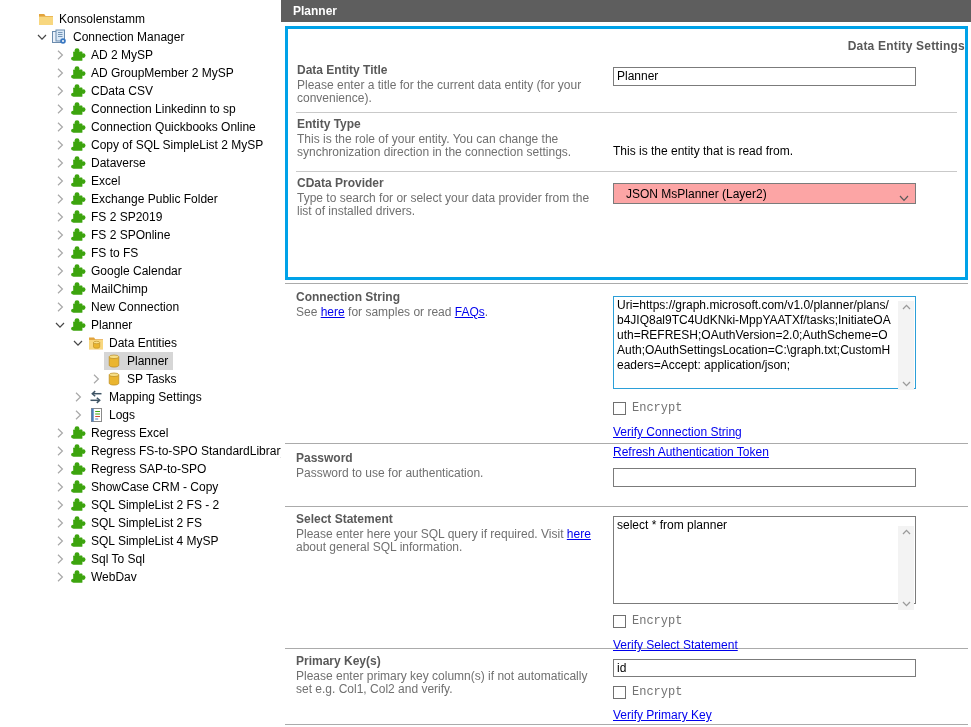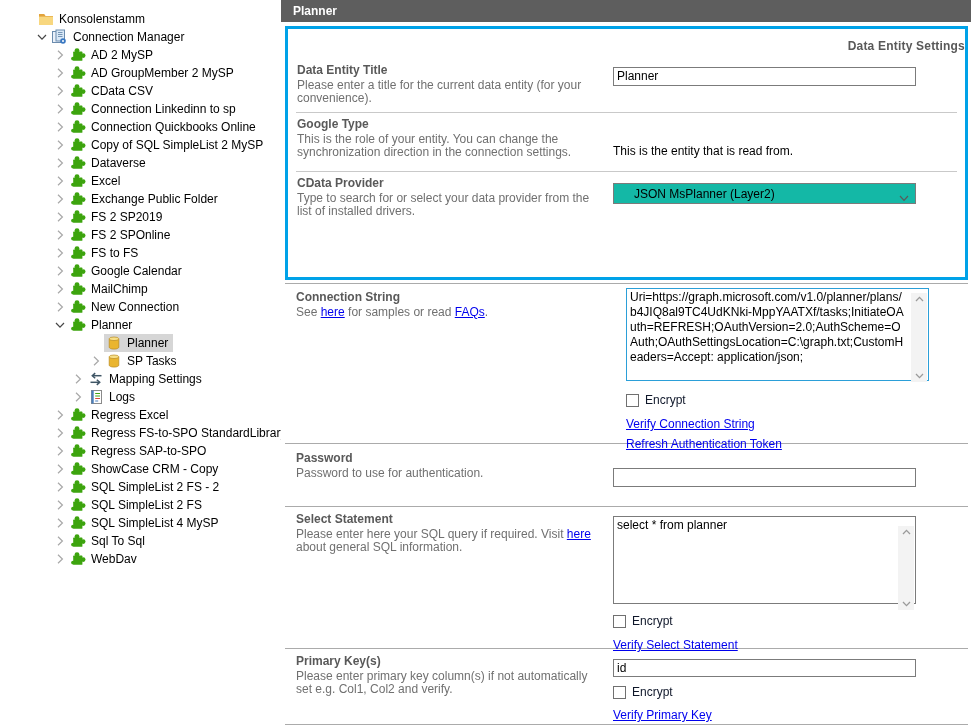--- a/index.html
+++ b/index.html
@@ -42,40 +42,40 @@
   .fdesc{font-size:12px;color:#707070;width:302px;line-height:13px;margin-top:2px;}
   .rcol-bb{position:absolute;left:316px;width:303px;}
   .rcol{position:absolute;left:332px;width:303px;}
 
   .tinput{width:303px;height:19px;border:1px solid #7b7b7b;box-sizing:border-box;
           font-family:"Liberation Sans",sans-serif;font-size:12px;padding:1px 3px;
           color:#000;background:#fff;outline:none;}
   .static-value{font-size:12px;color:#000;}
 
   .dropdown{width:303px;height:21px;border:1px solid #7b7b7b;box-sizing:border-box;
-            display:flex;align-items:center;background:#14b8a6;font-size:12px;color:#000;
-            padding-left:20px;position:relative;}
+            display:flex;align-items:center;background:#fca5a5;font-size:12px;color:#000;
+            padding-left:12px;position:relative;}
   .dropdown .dd-chev{position:absolute;right:6px;top:7px;}
 
   .divider{border-top:1px solid #ababab;margin:0 3px 0 4px;height:0;}
   .section{position:relative;box-sizing:border-box;padding:6px 0 0 15px;}
   .sec-conn{height:159px;}
   .sec-pass{height:62px;padding-top:7px;}
   .sec-select{height:141px;padding-top:5px;}
   .sec-pk{height:75px;padding-top:5px;}
 
   .fake-textarea{position:relative;width:303px;box-sizing:border-box;background:#fff;
                  border:1px solid #7b7b7b;font-size:12px;line-height:15px;color:#000;
                  padding:1px 20px 1px 3px;white-space:pre-wrap;overflow:hidden;}
   .ta-conn{height:93px;border-color:#2b9fd8;word-break:break-all;}
   .ta-select{height:88px;}
   .scrollcol{position:absolute;top:1px;right:1px;bottom:1px;width:16px;background:#f3f3f3;
              display:flex;flex-direction:column;justify-content:space-between;
              align-items:center;padding:3px 0;box-sizing:border-box;}
-  .encrypt-row{display:flex;align-items:flex-end;margin-top:12px;font-size:12px;color:#0f172a;}
+  .encrypt-row{display:flex;align-items:flex-end;margin-top:12px;font-size:12px;color:#737373;font-family:Liberation Mono, monospace;}
   .checkbox{width:13px;height:13px;border:1px solid #707070;background:#fff;
             box-sizing:border-box;margin-right:6px;flex:0 0 13px;}
   .link{color:#0000ee;text-decoration:underline;font-size:12px;cursor:pointer;}
   .link-row{margin-top:7px;line-height:14px;}
 </style>
 </head>
 <body>
 
 <div class="app">
 
@@ -423,20 +423,40 @@
                 <rect x="3.2" y="4.6" width="9.2" height="9.2" rx="0.6"></rect>
                 <circle cx="7" cy="3.6" r="2.4"></circle>
                 <circle cx="13.2" cy="8.6" r="2.3"></circle>
                 <circle cx="3" cy="11.6" r="1.9"></circle>
               </g>
             </svg>
           </span>
           <span class="tlabel">Planner</span>
         </span>
       </div>
+      <div class="tree-row lvl3">
+        <span class="chev">
+          <svg width="16" height="16" viewBox="0 0 16 16" fill="none" stroke="#464646" stroke-width="1.2">
+            <path d="M4 6 L8 10.2 L12 6"></path>
+          </svg>
+        </span>
+        <span class="trow-inner">
+          <span class="ticon">
+            <svg width="16" height="16" viewBox="0 0 16 16">
+              <path d="M1 2.5h5l1.3 1.8H15v10H1z" fill="#e2a33c"></path>
+              <path d="M1 4.9h14v9.4H1z" fill="#f8d77f"></path>
+              <g>
+                <path d="M5.5 7.5v4.4c0 .8 1.4 1.3 3.1 1.3s3.1-.5 3.1-1.3V7.5" fill="#eab52f" stroke="#b98a1e" stroke-width=".6"></path>
+                <ellipse cx="8.6" cy="7.5" rx="3.1" ry="1.2" fill="#f7df87" stroke="#b98a1e" stroke-width=".6"></ellipse>
+              </g>
+            </svg>
+          </span>
+          <span class="tlabel">Data Entities</span>
+        </span>
+      </div>
       <div class="tree-row lvl4">
         <span class="chev"></span>
         <span class="trow-inner selected">
           <span class="ticon">
             <svg width="16" height="16" viewBox="0 0 16 16">
               <path d="M3.2 3.8v8.4c0 1.1 2.1 1.9 4.8 1.9s4.8-.8 4.8-1.9V3.8" fill="#eab52f" stroke="#b98a1e" stroke-width=".7"></path>
               <ellipse cx="8" cy="3.8" rx="4.8" ry="1.8" fill="#f7df87" stroke="#b98a1e" stroke-width=".7"></ellipse>
             </svg>
           </span>
           <span class="tlabel">Planner</span>
@@ -688,21 +708,21 @@
       <div class="bb-row bb-row1">
         <div class="flabel">Data Entity Title</div>
         <div class="fdesc">Please enter a title for the current data entity (for your convenience).</div>
         <div class="rcol-bb" style="top:13px;">
           <input class="tinput" type="text" value="Planner" style="">
         </div>
       </div>
       <div class="bb-div"></div>
 
       <div class="bb-row bb-row2">
-        <div class="flabel">Google Type</div>
+        <div class="flabel">Entity Type</div>
         <div class="fdesc">This is the role of your entity. You can change the synchronization direction in the connection settings.</div>
         <div class="rcol-bb" style="top:31px;">
           <div class="static-value">This is the entity that is read from.</div>
         </div>
       </div>
       <div class="bb-div"></div>
 
       <div class="bb-row bb-row3">
         <div class="flabel">CData Provider</div>
         <div class="fdesc">Type to search for or select your data provider from the list of installed drivers.</div>
@@ -717,21 +737,21 @@
           </div>
         </div>
       </div>
     </div>
 
     <div class="divider" style="margin-top:3px;"></div>
 
     <div class="section sec-conn">
       <div class="flabel">Connection String</div>
       <div class="fdesc"><span>See </span><span class="link">here</span><span> for samples or read </span><span class="link">FAQs</span><span>.</span></div>
-      <div class="rcol" style="top:4px;margin-left:13px;">
+      <div class="rcol" style="top:12px;">
         <div class="fake-textarea ta-conn">Uri=https://graph.microsoft.com/v1.0/planner/plans/b4JIQ8al9TC4UdKNki-MppYAATXf/tasks;InitiateOAuth=REFRESH;OAuthVersion=2.0;AuthScheme=OAuth;OAuthSettingsLocation=C:\graph.txt;CustomHeaders=Accept: application/json;</div>
         <div class="scrollcol" style="top:5px;right:2px;height:89px;bottom:auto;">
           <svg width="9" height="6" viewBox="0 0 9 6" fill="none" stroke="#9a9a9a" stroke-width="1.3">
               <path d="M1 5 L4.5 1.4 L8 5"></path>
             </svg>
           <svg width="9" height="6" viewBox="0 0 9 6" fill="none" stroke="#9a9a9a" stroke-width="1.3">
               <path d="M1 1 L4.5 4.6 L8 1"></path>
             </svg>
         </div>
         <div class="encrypt-row">

